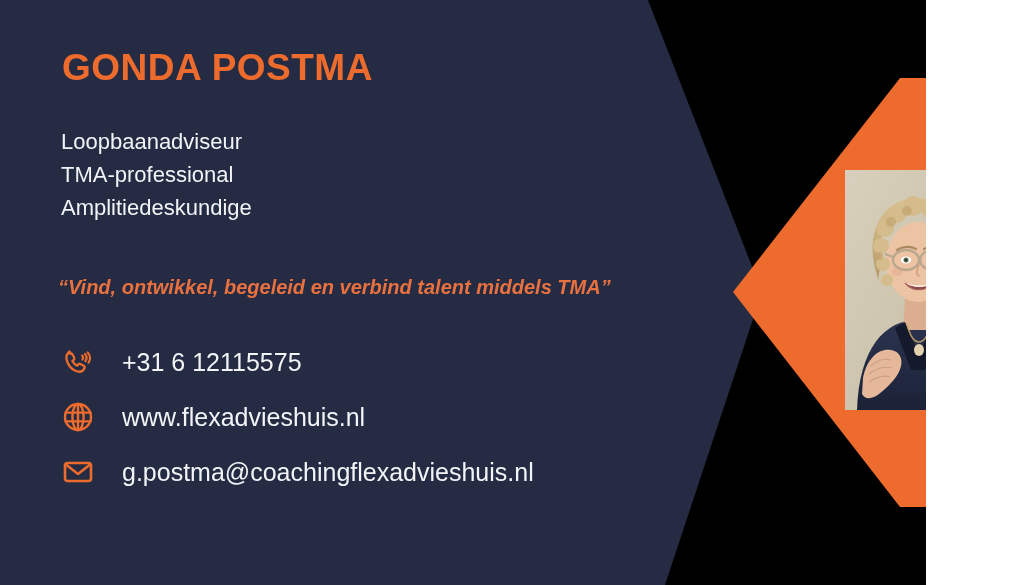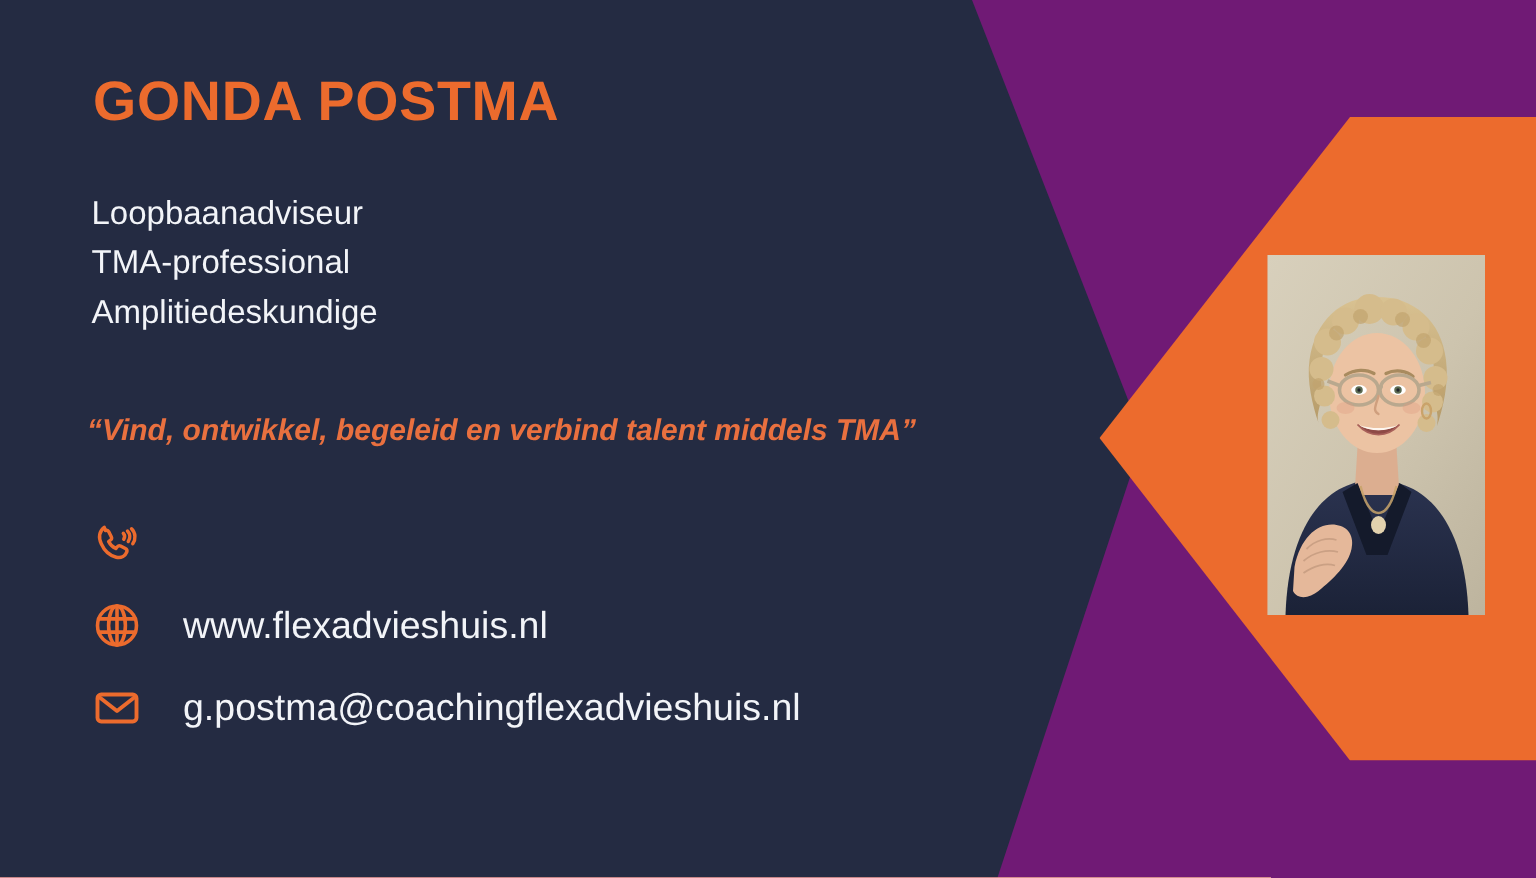--- a/index.html
+++ b/index.html
@@ -4,22 +4,22 @@
 <style>
   html,body{margin:0;padding:0;}
   body{
     width:1024px;height:585px;
     background:#ffffff;
     font-family:"Liberation Sans", sans-serif;
     overflow:hidden;
   }
   #card{
     position:relative;
-    width:1024px;height:585px;
-    background:#701a75;
+    width:926px;height:585px;
+    background:#000000;
     overflow:hidden;
   }
   
   #navy-panel{
     position:absolute;left:0;top:0;
     width:1024px;height:585px;
     background:#242b42;
     clip-path:polygon(0 0, 648px 0, 762px 292px, 665px 585px, 0 585px);
   }
   
@@ -214,20 +214,21 @@
 
       <div class="contact-row">
         <span class="contact-icon">
           <svg width="34" height="34" viewBox="0 0 34 34" fill="none" stroke="#ec6b2d" stroke-width="2.3" stroke-linecap="round" stroke-linejoin="round">
             <path d="M8.5 6.5 C5.5 9 4.5 13 6.5 17.5 C8.5 22 12.5 25.5 16.5 26.5 C20 27.3 22.5 25.5 23.5 23 C23.9 22 23.5 21.2 22.6 20.7 L19.4 19 C18.6 18.6 17.8 18.8 17.2 19.5 L16.2 20.7 C14.3 19.8 12.4 18 11.4 16 L12.7 15 C13.4 14.4 13.6 13.6 13.2 12.8 L11.6 9.6 C11.1 8.7 10.2 8.3 9.3 8.7 Z"></path>
             <path d="M21.5 14.5 C22.3 13.2 22.2 11.6 21.2 10.5"></path>
             <path d="M24.5 16 C26 13.8 25.8 10.9 24 9"></path>
             <path d="M27.5 17.5 C29.7 14.4 29.4 10.2 26.7 7.5"></path>
           </svg>
         </span>
+        <span class="contact-text">+31 6 12115575</span>
       </div>
 
       <div class="contact-row">
         <span class="contact-icon">
           <svg width="34" height="34" viewBox="0 0 34 34" fill="none" stroke="#ec6b2d" stroke-width="2.4" stroke-linecap="round" stroke-linejoin="round">
             <circle cx="17" cy="17" r="13"></circle>
             <ellipse cx="17" cy="17" rx="5.6" ry="13"></ellipse>
             <path d="M4.6 12.6 H29.4"></path>
             <path d="M4.6 21.4 H29.4"></path>
             <path d="M17 4 V30"></path>

